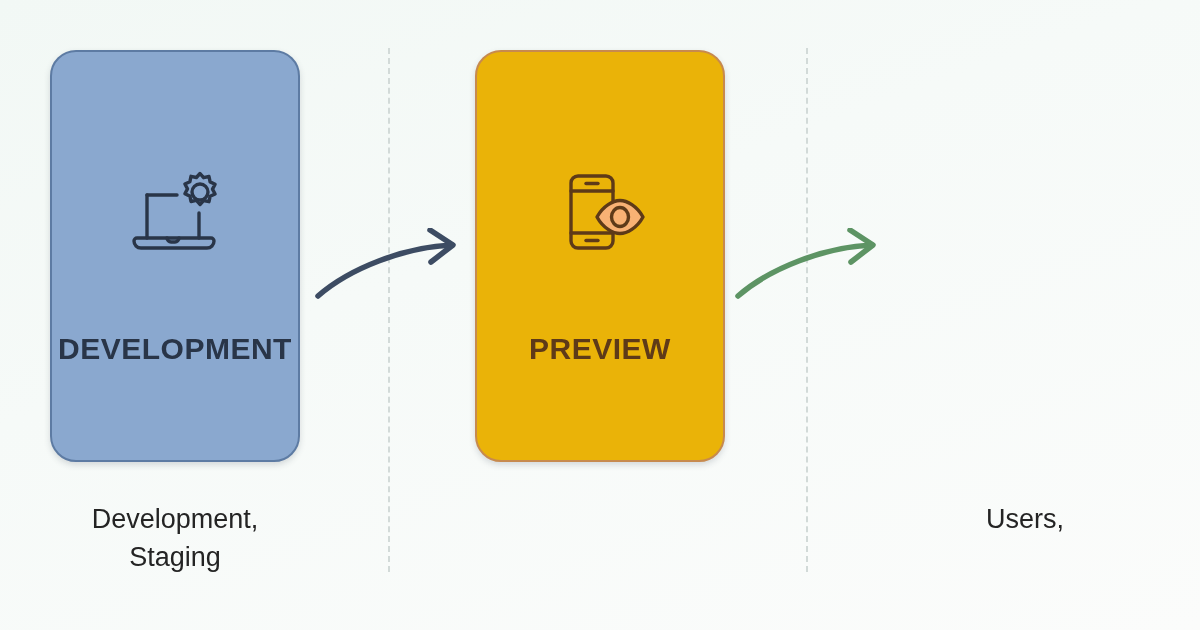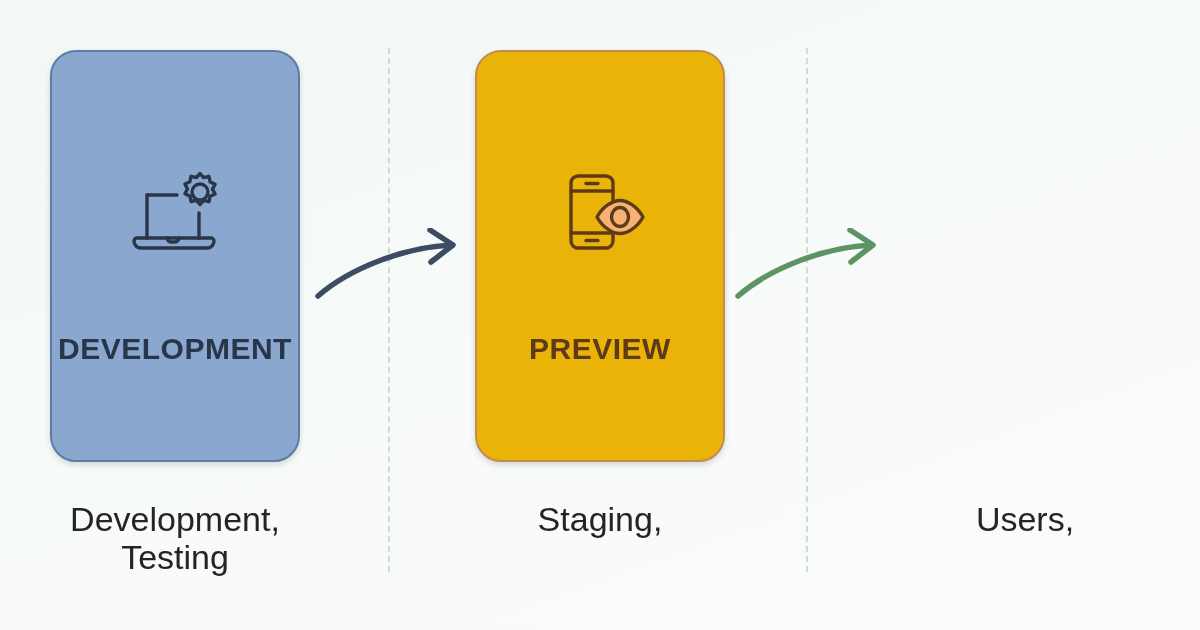--- a/index.html
+++ b/index.html
@@ -99,21 +99,21 @@
   .card.prev .card-label { color: #5e3a18; }
   .card.prod .card-label { color: #1f4a2a; }
 
   
   .caption {
     position: absolute;
     top: 500px;
     left: 0;
     width: 300px;
     text-align: center;
-    font-size: 34px;
+    font-size: 27px;
     line-height: 38px;
     color: #242424;
   }
   .caption .line { display: block; }
 
   
   .arrow {
     position: absolute;
     top: 228px;
   }
@@ -141,21 +141,21 @@
           <path d="M38 69c0 2 2 4 4 4h4c2 0 4-2 4-4"></path>
 
           <circle cx="71" cy="23" r="8"></circle>
           <path d="M71 4.5l3.6 4.2 5.4-1.2 1.1 5.4 5 2.3-2.6 4.9 2.6 4.9-5 2.3-1.1 5.4-5.4-1.2L71 35.5l-3.6-4.2-5.4 1.2-1.1-5.4-5-2.3 2.6-4.9-2.6-4.9 5-2.3 1.1-5.4 5.4 1.2z"></path>
         </svg>
       </div>
       <div class="card-label">DEVELOPMENT</div>
     </div>
     <div class="caption">
       <span class="line">Development,</span>
-      <span class="line">Testing</span>
+      <span class="line">Staging</span>
     </div>
   </div>
 
   <div class="col c2">
     <div class="card prev">
       <div class="icon-wrap">
         <svg width="92" height="86" viewBox="0 0 92 86" fill="none" stroke="#5e3a18" stroke-width="3.4" stroke-linecap="round" stroke-linejoin="round">
 
           <rect x="17" y="7" width="42" height="72" rx="7"></rect>
           <path d="M17 22h42"></path>
@@ -163,21 +163,20 @@
           <path d="M32 14.5h12"></path>
           <path d="M32 71.5h12"></path>
 
           <path d="M43 48c6-11 16-16.5 23-16.5S83 37 89 48c-6 11-16 16.5-23 16.5S49 59 43 48z" fill="#f8b174"></path>
           <ellipse cx="66" cy="48" rx="8.5" ry="9.5"></ellipse>
         </svg>
       </div>
       <div class="card-label">PREVIEW</div>
     </div>
     <div class="caption">
-      <span class="line">Staging,</span>
     </div>
   </div>
 
   <div class="col c3">
     <div class="caption">
       <span class="line">Users,</span>
     </div>
   </div>
 
   <div class="arrow a1">

